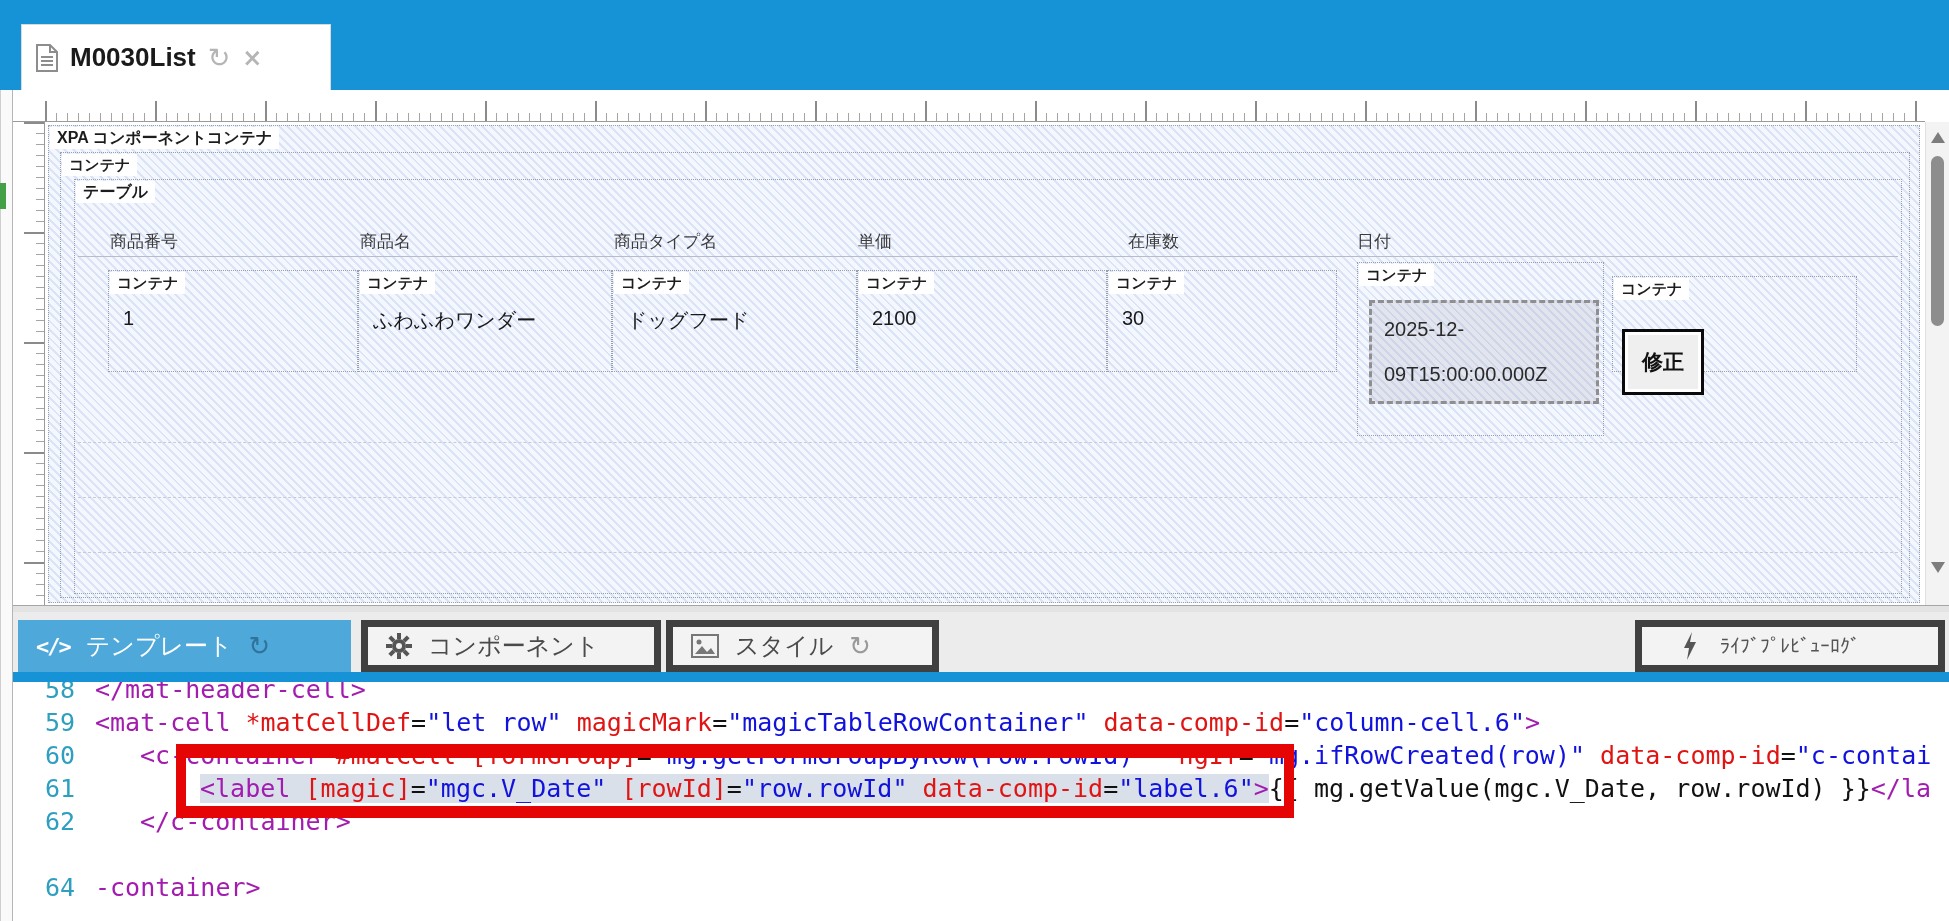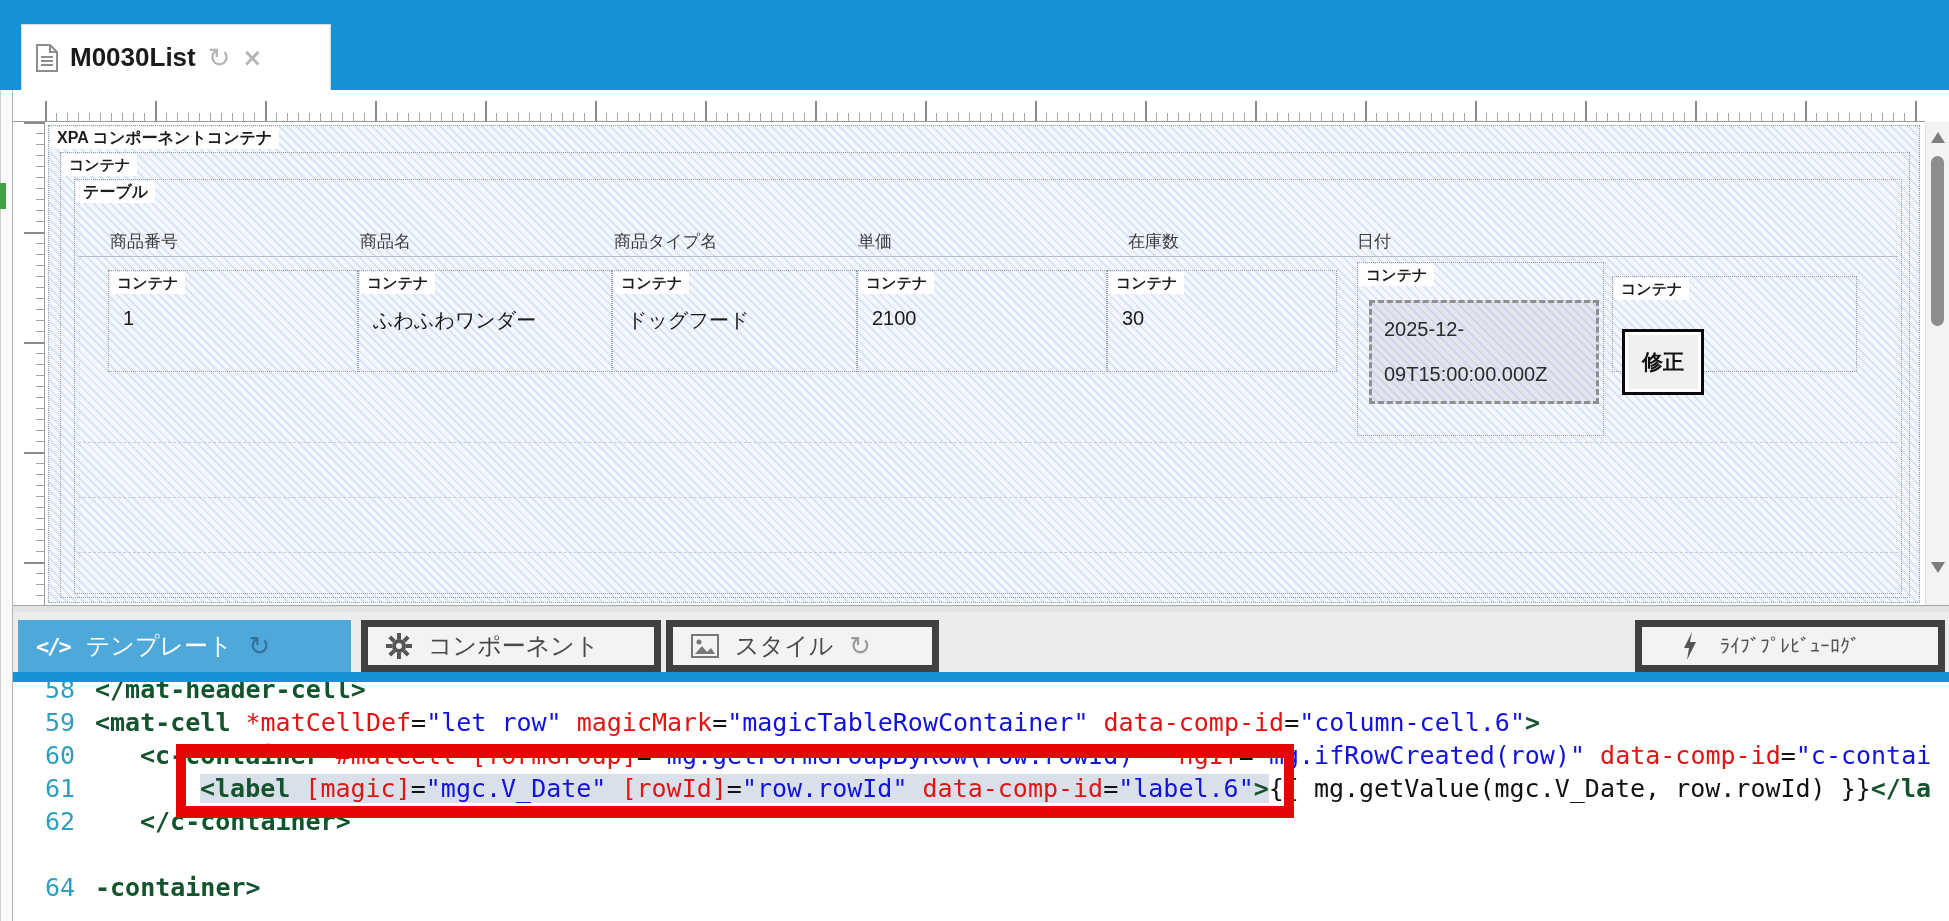--- a/index.html
+++ b/index.html
@@ -88,21 +88,21 @@
   .bluestrip { position:absolute; left:13px; top:672px; width:1936px; height:10px; background:var(--accent,#1593d6); }
 
   
   .editor {
     position:absolute; left:13px; top:682px; width:1936px; height:239px; background:#fff; overflow:hidden;
     font-family:"DejaVu Sans Mono",monospace; font-size:25px;
   }
   .code-line { position:absolute; left:0; width:100%; height:33px; line-height:33px; display:flex; white-space:pre; }
   .lnum { flex:0 0 62px; text-align:right; color:var(--lnum,#2f9fc0); }
   .lcode { margin-left:20px; }
-  .tag { color:#14532d;font-weight:bold; }
+  .tag { color:#a21caf; }
   .attr { color:#e11414; }
   .str { color:#1212dd; }
   .txt { color:#111; }
   .sel { background:#d9e0ea; }
   .red-box {
     position:absolute; left:163px; top:62px; width:1118px; height:74px; z-index:6;
     border:solid #e60505; border-width:14px 10px 12px 10px;
   }
 </style>
 </head>

